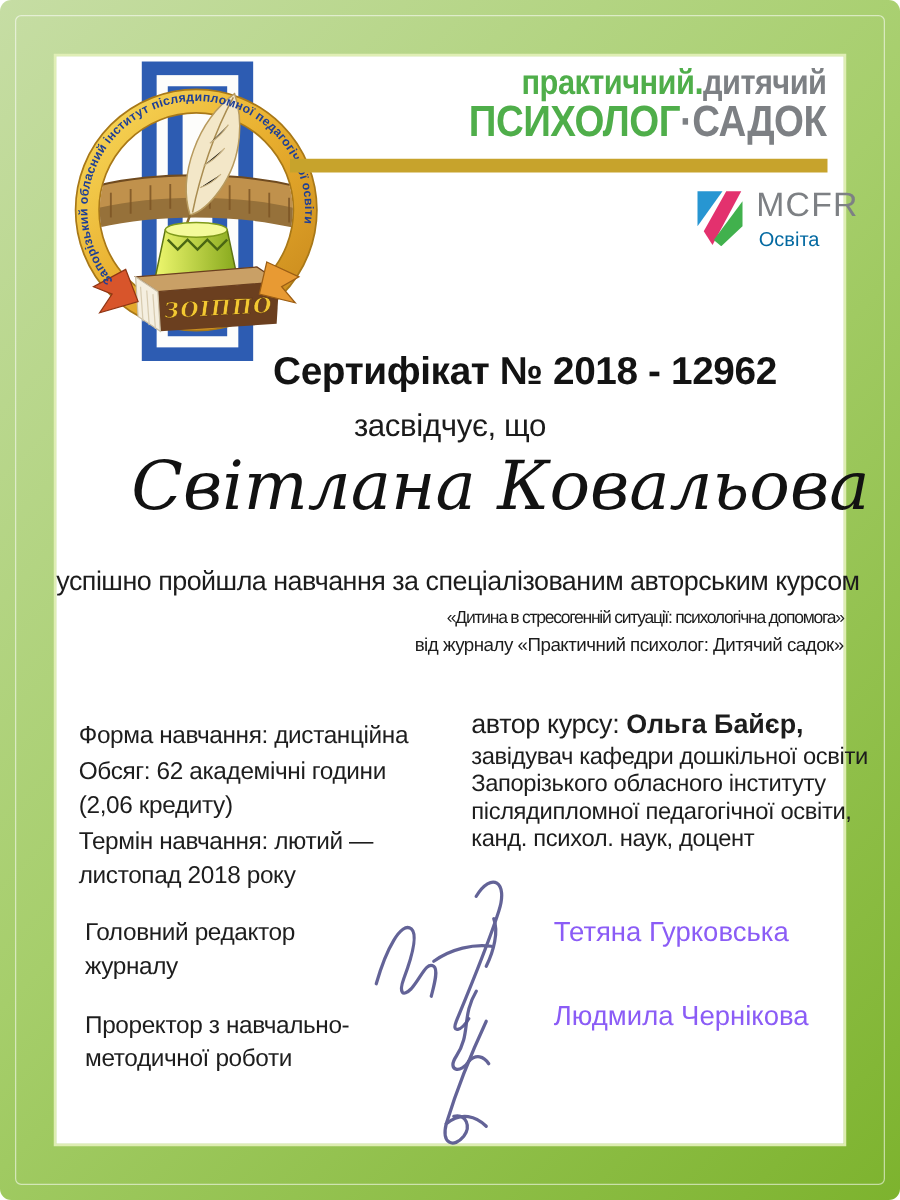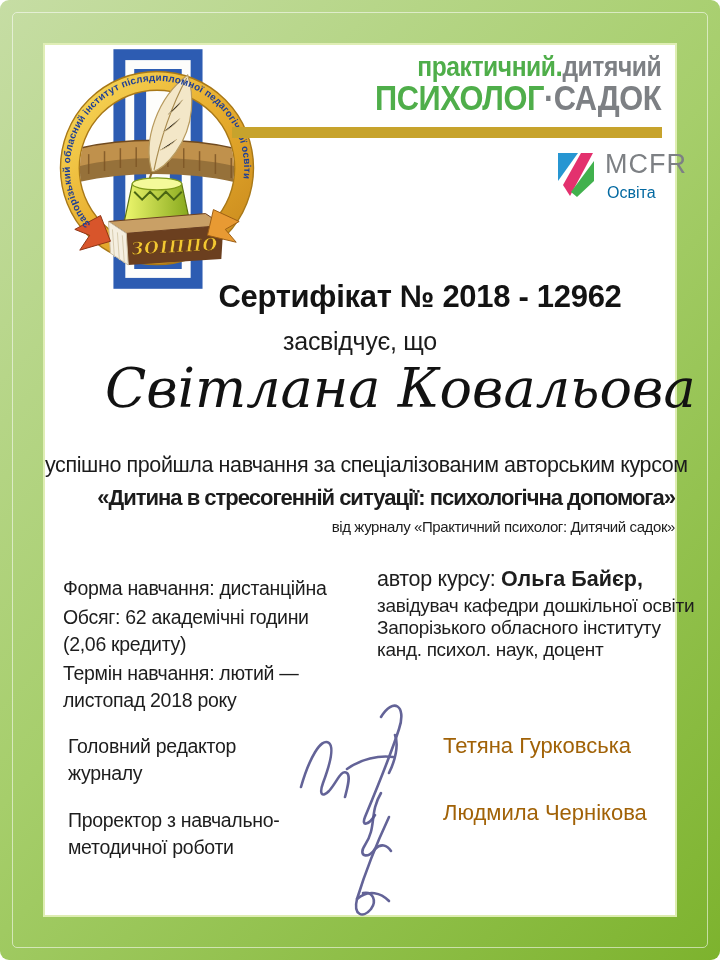--- a/index.html
+++ b/index.html
@@ -41,34 +41,34 @@
     position:absolute;left:0;right:0;top:282px;text-align:center;
     font-size:25px;color:#1b1b1b;letter-spacing:-.3px;
   }
   .recipient{
     position:absolute;left:60px;right:0;top:312px;text-align:center;
     font-family:"DejaVu Serif",serif;font-style:italic;font-size:54px;color:#121212;
     white-space:nowrap;
   }
   .course{position:absolute;left:0;right:0;top:408px;text-align:right;color:#1c1c1c;}
   .course .c1{font-size:21.5px;letter-spacing:-.4px;white-space:nowrap;}
-  .course .c2{font-size:22px;font-weight:bold;letter-spacing:-1px;margin-top:7px;white-space:nowrap;}
+  .course .c2{font-size:14px;font-weight:normal;letter-spacing:-1px;margin-top:7px;white-space:nowrap;}
   .course .c3{font-size:15px;letter-spacing:-.4px;margin-top:7px;white-space:nowrap;}
   
   .info-left{position:absolute;left:18px;top:530px;width:310px;font-size:19.5px;line-height:27px;letter-spacing:-.3px;}
   .info-left .gap{margin-top:2px;}
   .info-right{position:absolute;left:332px;top:522px;width:298px;letter-spacing:-.3px;}
   .author-line{font-size:21.5px;white-space:nowrap;}
   .author-line b{letter-spacing:0;}
   .author-desc{font-size:19px;line-height:22px;white-space:nowrap;}
   .author-desc.first{margin-top:3px;}
   
   .role{position:absolute;left:23px;font-size:19.5px;line-height:27px;letter-spacing:-.3px;}
   .role1{top:688px;} .role2{top:762px;}
-  .sig-name{position:absolute;left:398px;font-size:22px;color:#a16207;white-space:nowrap;}
+  .sig-name{position:absolute;left:398px;font-size:22px;color:#8b5cf6;white-space:nowrap;}
   .sig-name1{top:688px;} .sig-name2{top:755px;}
   .sig-svg{position:absolute;pointer-events:none;}
   .sig1{left:250px;top:650px;}
   .sig2{left:272px;top:742px;}
 </style>
 </head>
 <body>
 
 <div class="page">
   <div class="frame-line"></div>
@@ -197,20 +197,21 @@
       <div class="gap">Обсяг: 62 академічні години</div>
       <div>(2,06 кредиту)</div>
       <div class="gap">Термін навчання: лютий —</div>
       <div>листопад 2018 року</div>
     </div>
 
     <div class="info-right">
       <div class="author-line"><span>автор курсу: </span><b>Ольга Байєр,</b></div>
       <div class="author-desc first">завідувач кафедри дошкільної освіти</div>
       <div class="author-desc">Запорізького обласного інституту</div>
+      <div class="author-desc">післядипломної педагогічної освіти,</div>
       <div class="author-desc">канд. психол. наук, доцент</div>
     </div>
 
     <div class="role role1">
       <div>Головний редактор</div>
       <div>журналу</div>
     </div>
     <div class="sig-name sig-name1">Тетяна Гурковська</div>
 
     <div class="role role2">

